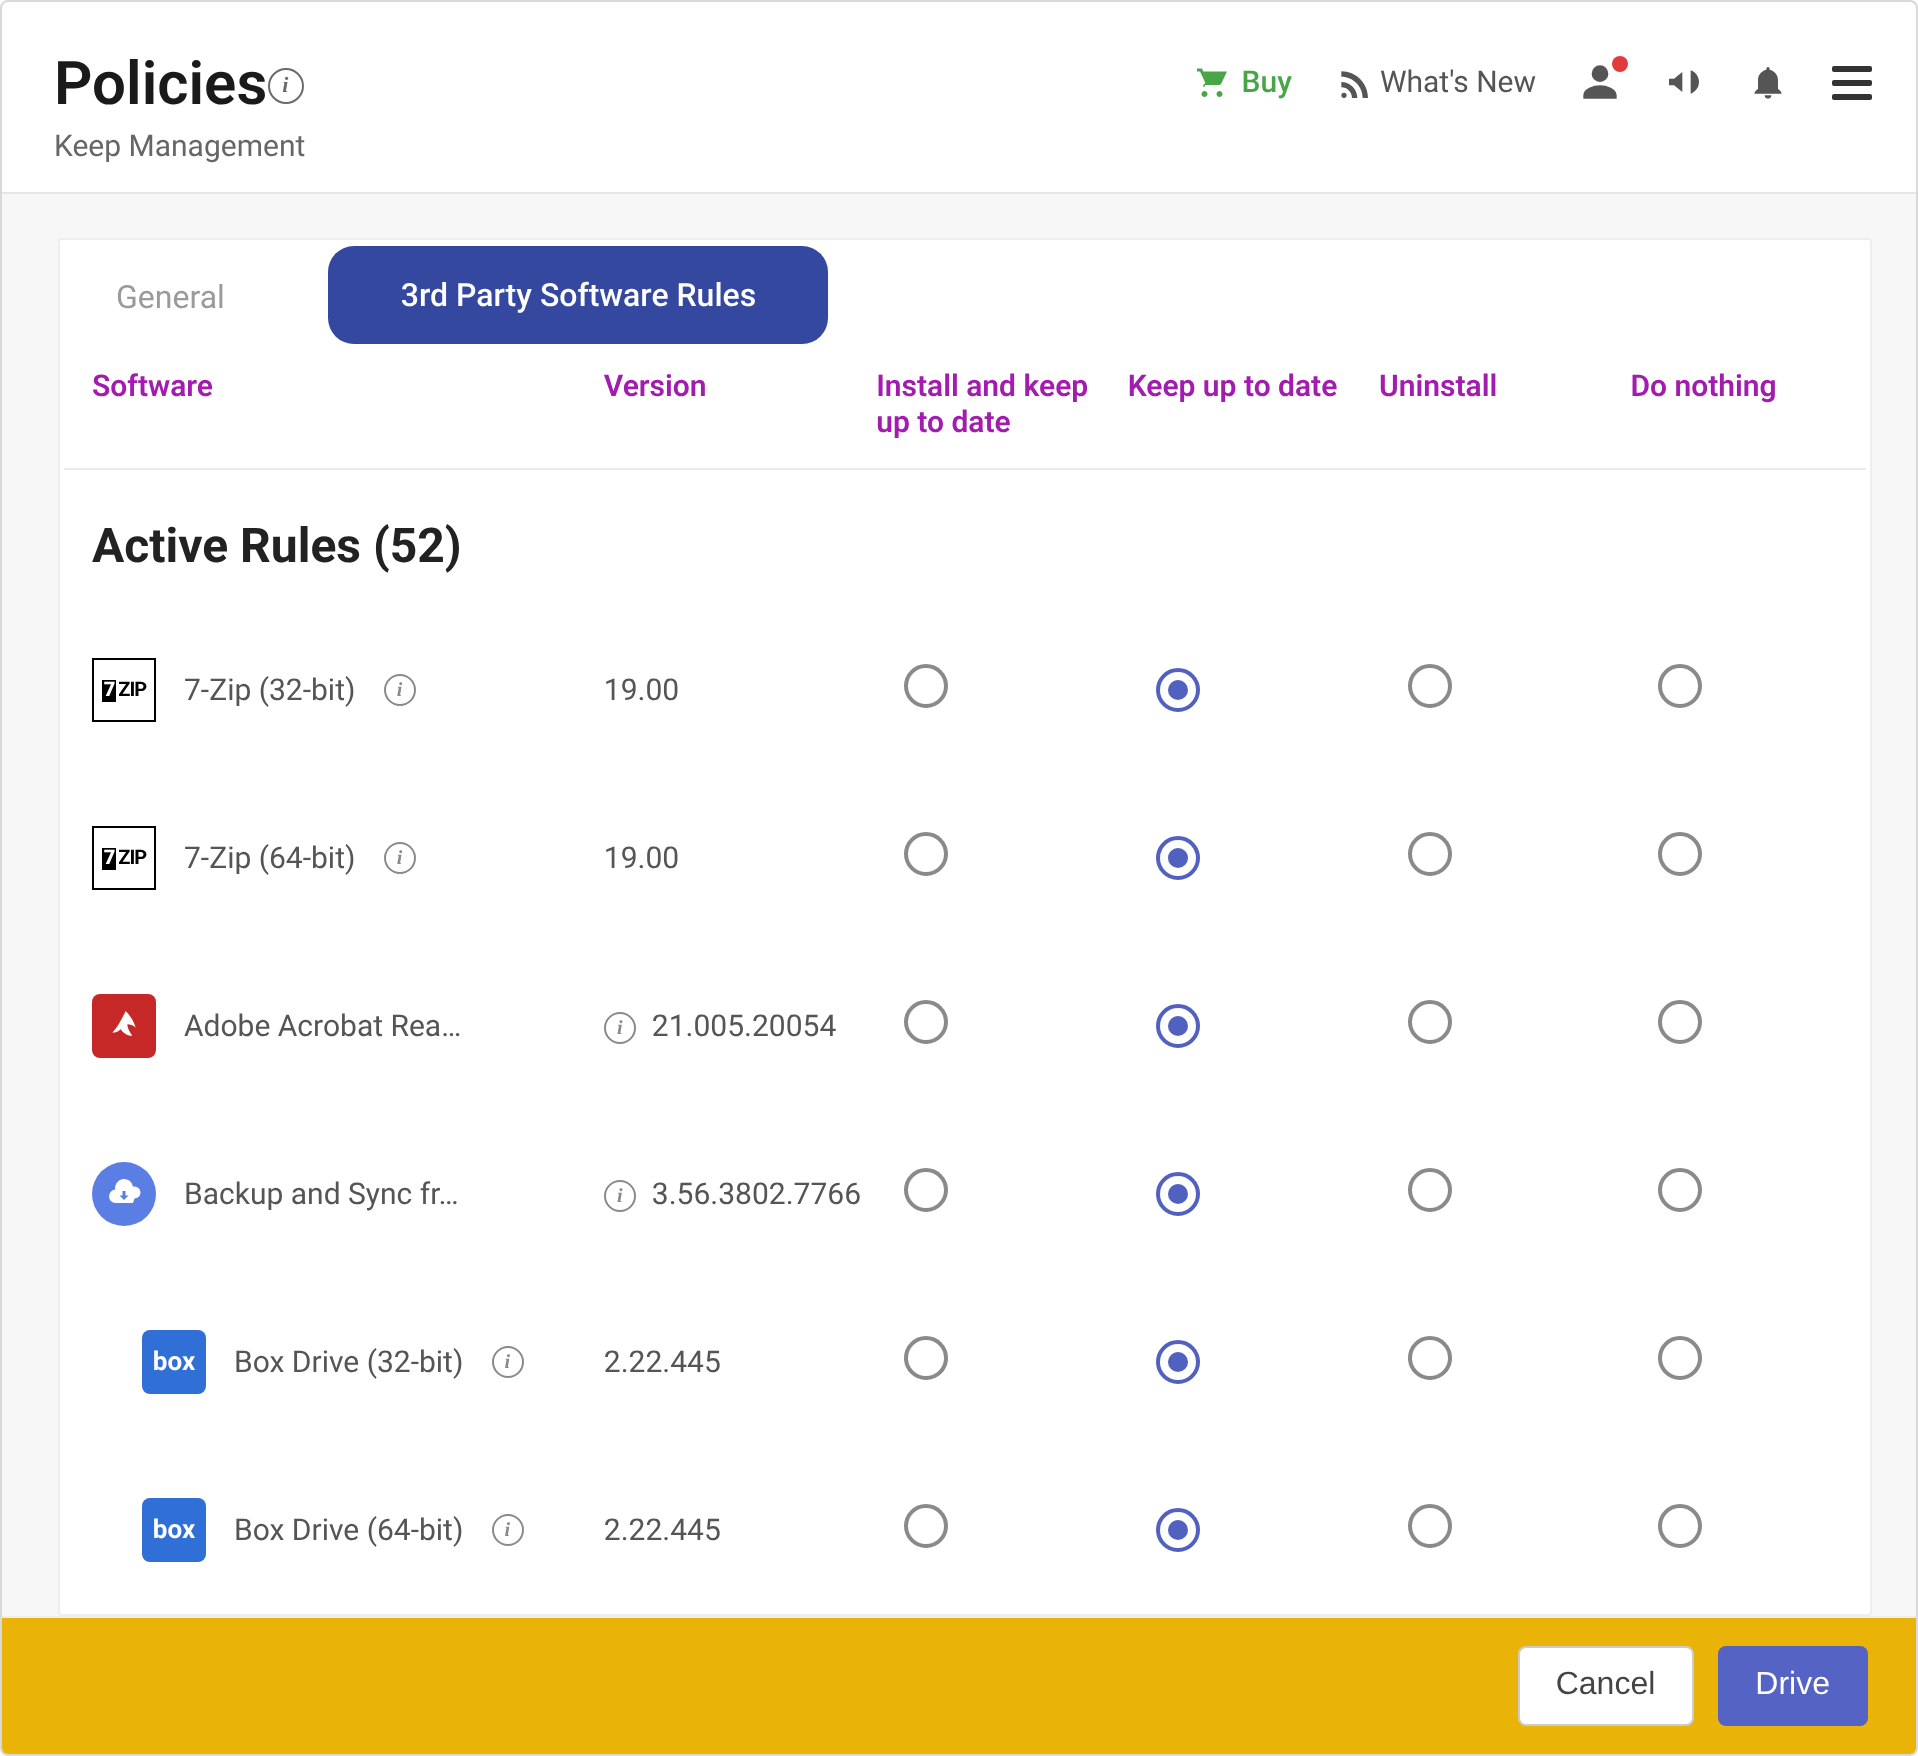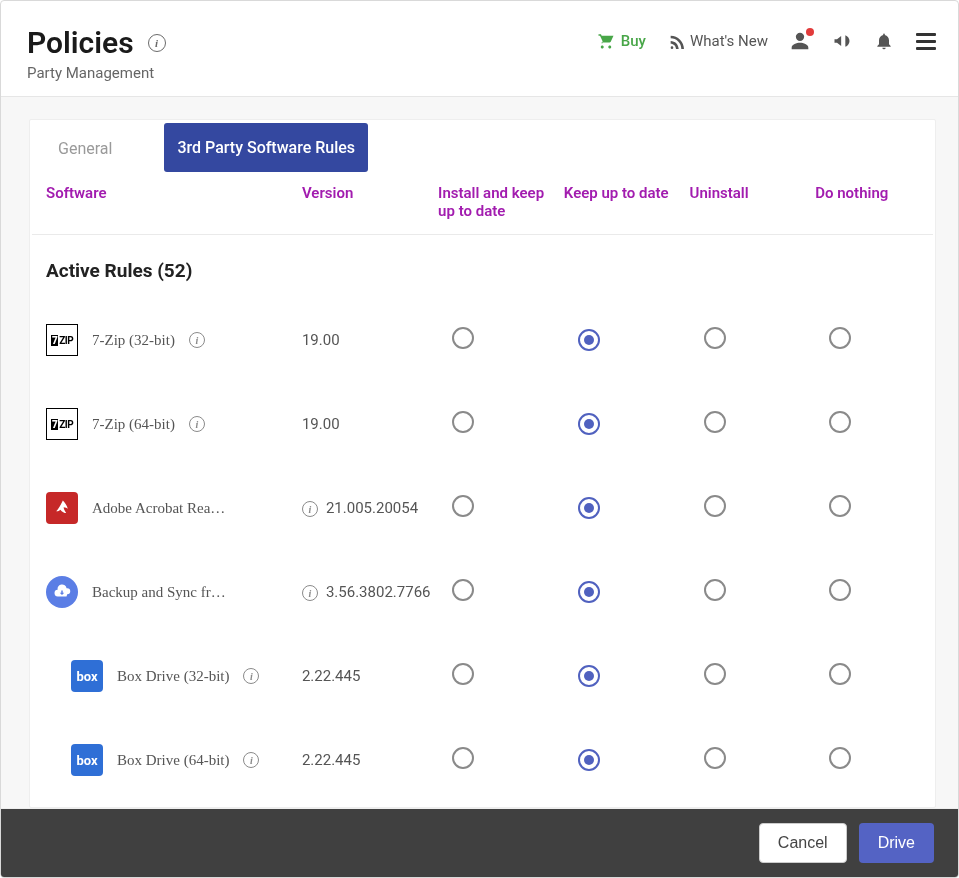--- a/index.html
+++ b/index.html
@@ -19,21 +19,21 @@
 
   
   .header {
     display: flex;
     align-items: flex-start;
     justify-content: space-between;
     padding: 24px 22px 14px 26px;
     border-bottom: 1px solid #e6e6e6;
   }
   .hdr-left { display: flex; flex-direction: column; }
-  .hdr-title-row { display: flex; align-items: center; gap: 14px; }
+  .hdr-title-row { display: flex; align-items: center; gap: 0; }
   .hdr-title { font-size: 30px; font-weight: 600; color: #1a1a1a; }
   .info-circle {
     width: 18px; height: 18px; border: 1.6px solid #6b6b6b; border-radius: 50%;
     display: inline-flex; align-items: center; justify-content: center;
     font-size: 11px; font-weight: 700; color: #6b6b6b; font-style: italic; font-family: Georgia, serif;
     cursor: pointer;
   }
   .hdr-sub { color: #666; font-size: 15px; margin-top: 4px; }
 
   .hdr-right { display: flex; align-items: center; gap: 22px; margin-top: 6px; }
@@ -60,21 +60,21 @@
     position: relative;
   }
 
   .tabs { display: flex; gap: 38px; padding: 0 14px; align-items: flex-end; height: 52px; }
   .tab {
     padding: 15px 14px 14px;
     color: #9a9a9a; font-size: 16px; cursor: pointer; border-radius: 3px 3px 0 0;
   }
   .tab.active {
     background: #3448a0; color: #fff; font-weight: 500;
-    padding: 15px 13px; border-radius: 3px; text-align: center;
+    padding: 15px 36px; border-radius: 13px; text-align: center;
   }
 
   .table-scroll { flex: 1; overflow-y: scroll; padding: 0 2px 20px 2px; }
 
   
   .table-scroll::-webkit-scrollbar { width: 16px; }
   .table-scroll::-webkit-scrollbar-track { background: #f1f1f1; }
   .table-scroll::-webkit-scrollbar-thumb { background: #c4c4c4; }
   .table-scroll::-webkit-scrollbar-button:single-button {
     background: #f1f1f1; height: 16px;
@@ -83,38 +83,38 @@
   table { width: 100%; border-collapse: collapse; table-layout: fixed; }
   thead th {
     text-align: left; font-weight: 600; color: #a21caf; font-size: 15px;
     padding: 12px 8px 14px; border-bottom: 1px solid #eaeaea; vertical-align: top;
   }
   th.col-soft { width: 250px; padding-left: 14px; }
   th.col-ver  { width: 130px; }
   th.col-act  { width: 120px; }
 
   .section-title td {
-    padding: 24px 14px 16px; font-size: 19px; font-weight: 700; color: #222;
+    padding: 24px 14px 16px; font-size: 24px; font-weight: 700; color: #222;
   }
 
   tbody tr.row td {
     padding: 26px 8px;
     border-bottom: none;
     color: #555; font-size: 15px;
   }
   tbody tr.row td:first-child { padding-left: 14px; }
 
   .soft-cell { display: flex; align-items: center; gap: 14px; }
   .app-icon {
     width: 32px; height: 32px; border-radius: 4px; flex: 0 0 32px;
     display: flex; align-items: center; justify-content: center;
     font-size: 12px; font-weight: 700; color: #fff;
   }
   .app-name {
-    max-width: 150px; white-space: nowrap; overflow: hidden; text-overflow: ellipsis; font-family: Liberation Serif, serif;
+    max-width: 150px; white-space: nowrap; overflow: hidden; text-overflow: ellipsis;
   }
   .info-small {
     width: 16px; height: 16px; border: 1.4px solid #8a8a8a; border-radius: 50%;
     display: inline-flex; align-items: center; justify-content: center;
     font-size: 10px; font-weight: 700; color: #8a8a8a; font-style: italic; font-family: Georgia, serif;
     cursor: pointer; flex: 0 0 16px;
   }
   .ver-cell { display:flex; align-items:flex-end; gap:8px; }
 
   .radio {
@@ -130,39 +130,39 @@
   
   .ic-7zip { background:#fff; border:1px solid #000; color:#000; font-size:10px; letter-spacing:-.5px; border-radius:0; }
   .ic-7zip b { background:#000; color:#fff; padding:0 1px; margin-right:1px; }
   .ic-adobe { background:#c62828; }
   .ic-gsync { background:#5b7ee5; border-radius:50%; }
   .ic-box   { background:#2f6fd6; font-size:13px;margin-left:25px; }
 
   
   .footer {
     display:flex; justify-content:flex-end; gap:12px;
-    padding: 14px 24px; border-top: 1px solid #eee; background:#404040;
+    padding: 14px 24px; border-top: 1px solid #eee; background:#eab308;
   }
   .btn {
     padding: 10px 18px; font-size: 16px; border-radius: 4px; cursor: pointer;
     border: 1px solid transparent;
   }
   .btn-cancel { background:#fff; border-color:#ccc; color:#444; }
   .btn-save   { background:#5463c4; color:#fff; }
 </style>
 </head>
 <body>
 
 <div class="header">
   <div class="hdr-left">
     <div class="hdr-title-row">
       <span class="hdr-title">Policies</span>
       <span class="info-circle">i</span>
     </div>
-    <span class="hdr-sub">Party Management</span>
+    <span class="hdr-sub">Keep Management</span>
   </div>
   <div class="hdr-right">
     <div class="hdr-link buy">
       <svg class="icon-svg" width="18" height="18" viewBox="0 0 24 24" fill="#48a648">
           <path d="M7 18c-1.1 0-2 .9-2 2s.9 2 2 2 2-.9 2-2-.9-2-2-2zm10 0c-1.1 0-2 .9-2 2s.9 2 2 2 2-.9 2-2-.9-2-2-2zM7.2 14h9.4c.7 0 1.4-.4 1.7-1.1L22 5H6.2L5.3 3H2v2h2l3.6 7.6L6.2 14c-.3.6.1 1.4.9 1.4z"></path>
         </svg>
       <span>Buy</span>
     </div>
     <div class="hdr-link">
       <svg class="icon-svg" width="16" height="16" viewBox="0 0 24 24" fill="#555">

